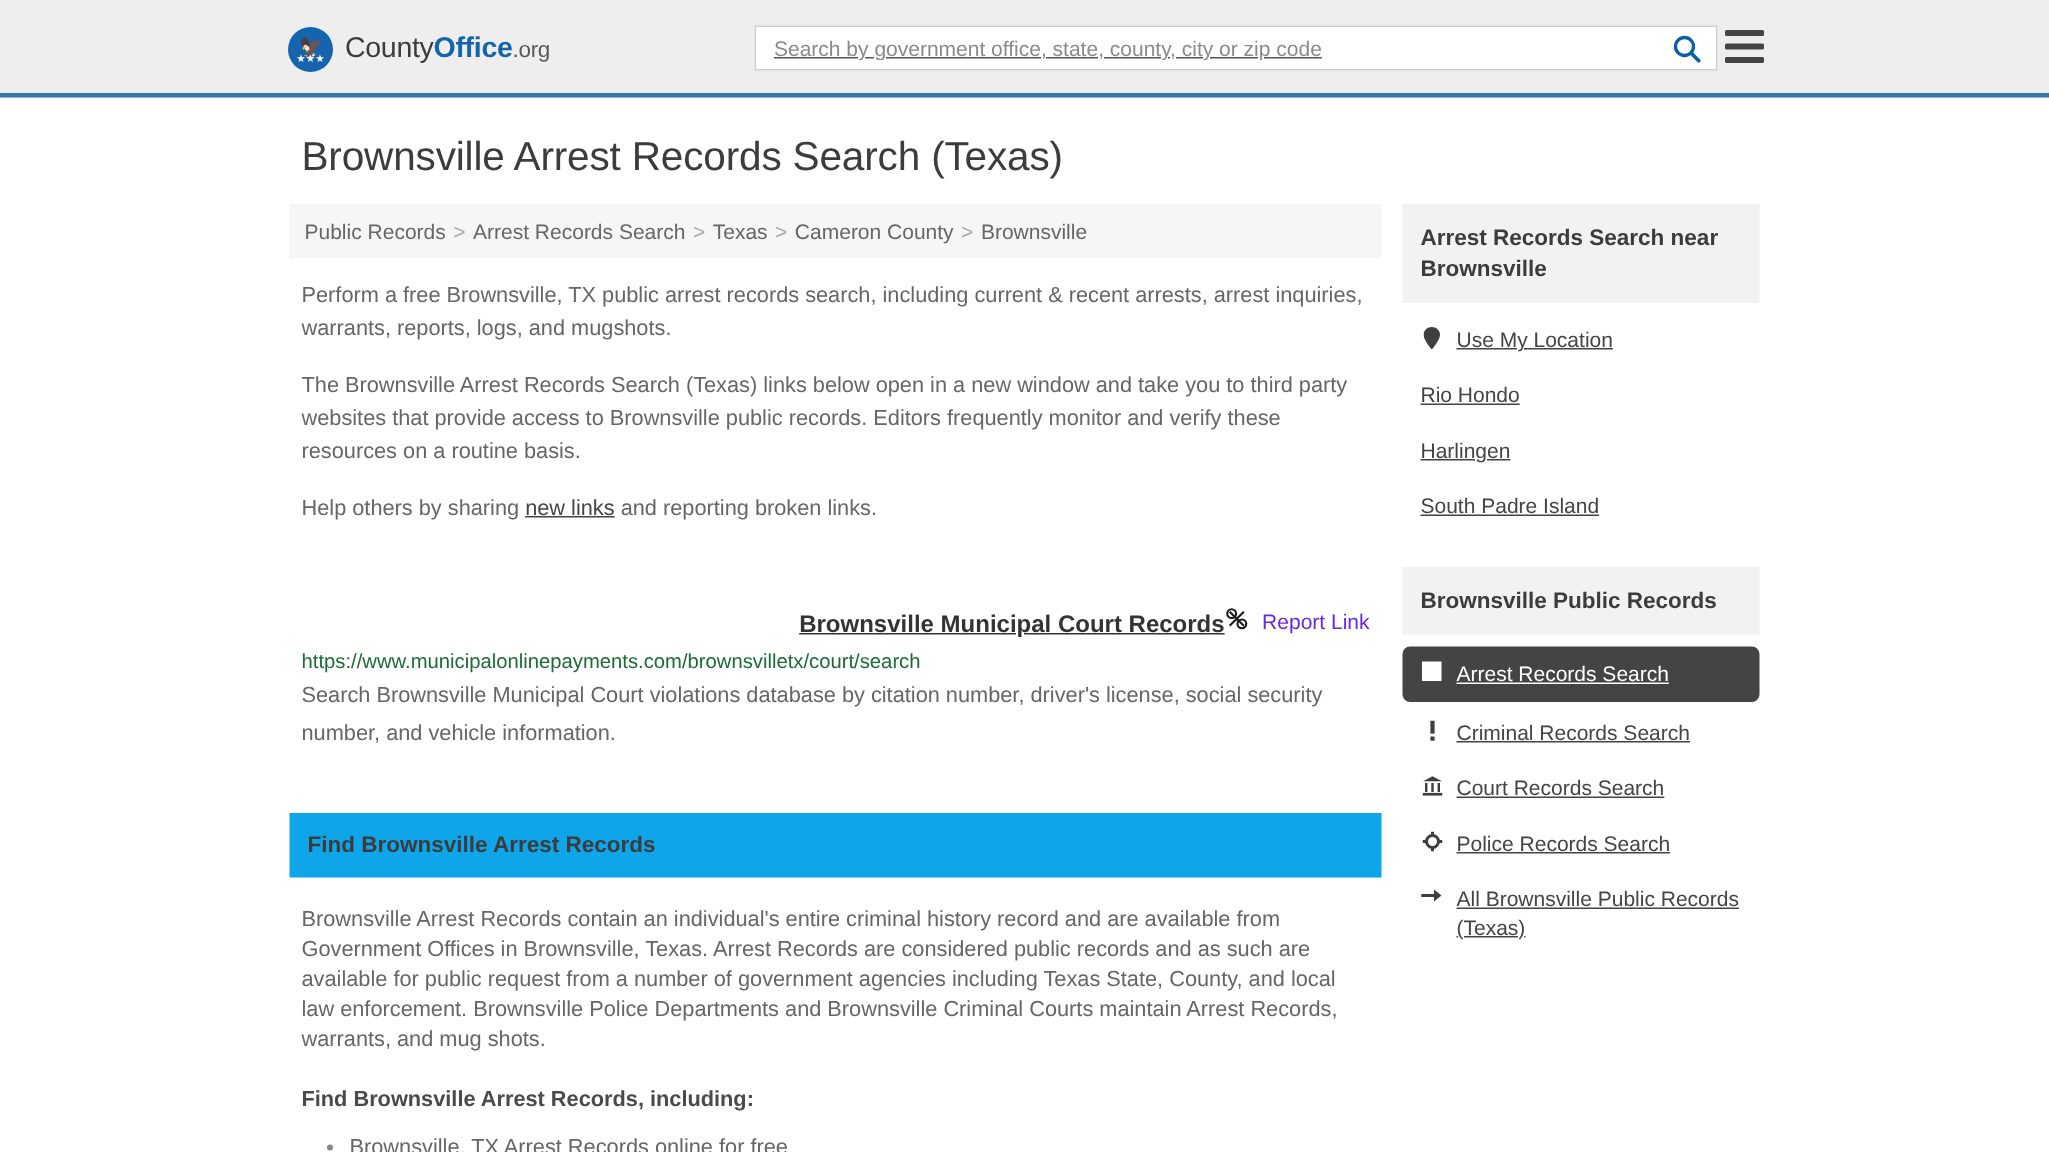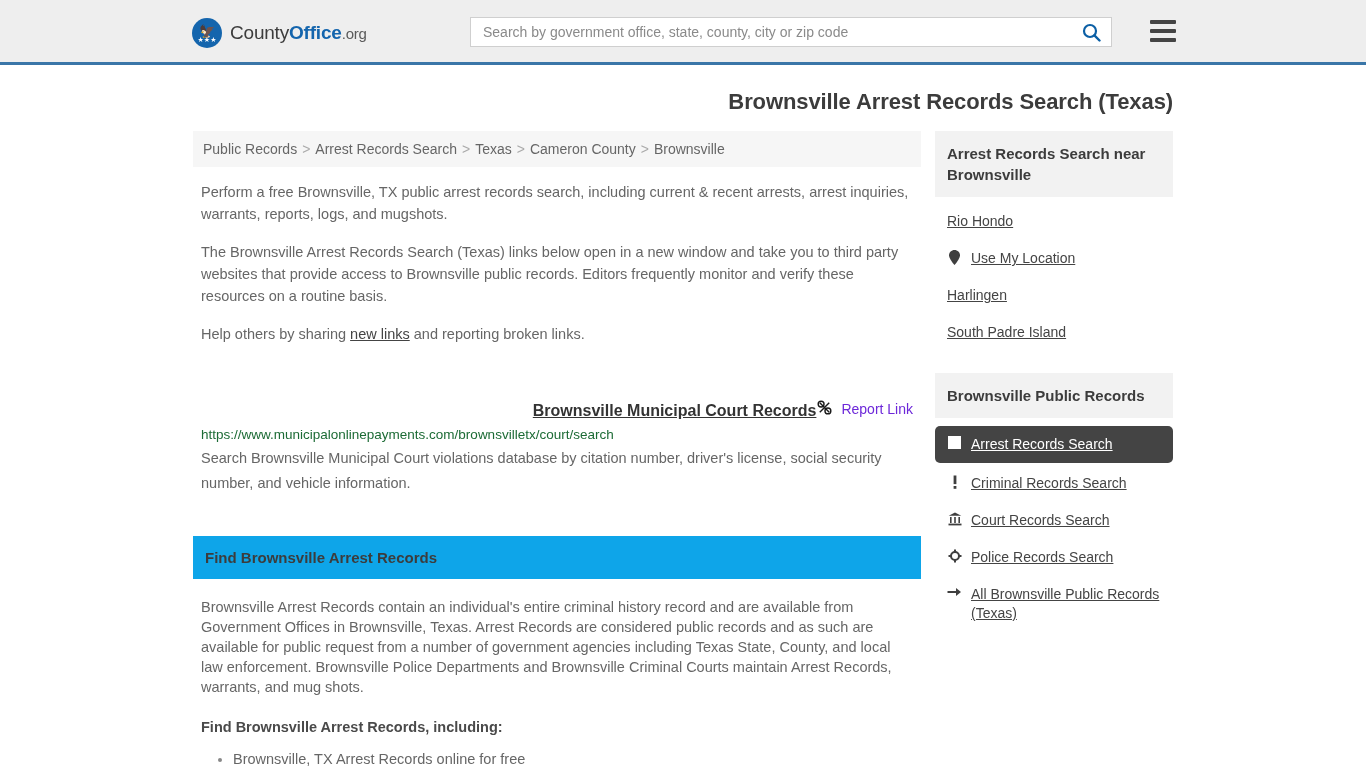--- a/index.html
+++ b/index.html
@@ -49,25 +49,25 @@
     font-size: 19px;
     letter-spacing: -0.2px;
     white-space: nowrap;
   }
   .logo-text .t1 { color: #3c3c3c; }
   .logo-text .t2 { color: #1465ad; font-weight: bold; }
   .logo-text .t3 { color: #5a5a5a; font-size: 15px; }
 
   .search-wrap {
     position: absolute;
-    left: 470px; top: 17px;
+    left: 503px; top: 17px;
     width: 642px; height: 30px;
     background: #ffffff;
     border: 1px solid #cfcfcf;
-    display: flex; align-items: center;
+    display: flex; align-items: center; text-decoration: underline;
   }
   .search-input {
     flex: 1;
     border: none; outline: none;
     background: transparent;
     font-family: "Liberation Sans", sans-serif;
     font-size: 14px;
     color: #333333;
     padding: 0 12px;
     height: 100%;
@@ -98,26 +98,25 @@
     position: relative;
     width: 1366px;
   }
   .container {
     width: 980px;
     margin: 0 auto;
     position: relative;
     padding-top: 24px;
   }
   .page-title {
-    font-size: 22px;
-    font-weight: bold;
+    font-size: 27px;
+    font-weight: normal;
     color: #3c3c3c;
     margin: 0 0 16px 8px;
     letter-spacing: -0.1px;
-    text-align: right;
   }
   .columns { display: flex; gap: 14px; }
   .col-main { width: 728px; }
   .col-side { width: 238px; }
 
   
   .breadcrumb {
     background: #f6f6f6;
     padding: 10px 10px;
     font-size: 14px;
@@ -346,31 +345,31 @@
         </div>
 
       </div>
 
       <div class="col-side">
 
         <div class="side-box">
           <div class="side-header">Arrest Records Search near Brownsville</div>
           <div class="side-list">
 
+            <div class="side-item">
+              <span class="side-icon">
+                <svg width="11" height="15" viewBox="0 0 11 15">
+                  <path d="M5.5 0 C2.5 0 0 2.3 0 5.2 C0 8.8 5.5 15 5.5 15 C5.5 15 11 8.8 11 5.2 C11 2.3 8.5 0 5.5 0 Z" fill="#3f3f3f"></path>
+                </svg>
+              </span>
+              <a href="#">Use My Location</a>
+            </div>
+
             <div class="side-item plain">
               <a href="#">Rio Hondo</a>
-            </div>
-
-            <div class="side-item">
-              <span class="side-icon">
-                <svg width="11" height="15" viewBox="0 0 11 15">
-                  <path d="M5.5 0 C2.5 0 0 2.3 0 5.2 C0 8.8 5.5 15 5.5 15 C5.5 15 11 8.8 11 5.2 C11 2.3 8.5 0 5.5 0 Z" fill="#3f3f3f"></path>
-                </svg>
-              </span>
-              <a href="#">Use My Location</a>
             </div>
 
             <div class="side-item plain">
               <a href="#">Harlingen</a>
             </div>
 
             <div class="side-item plain">
               <a href="#">South Padre Island</a>
             </div>
 

